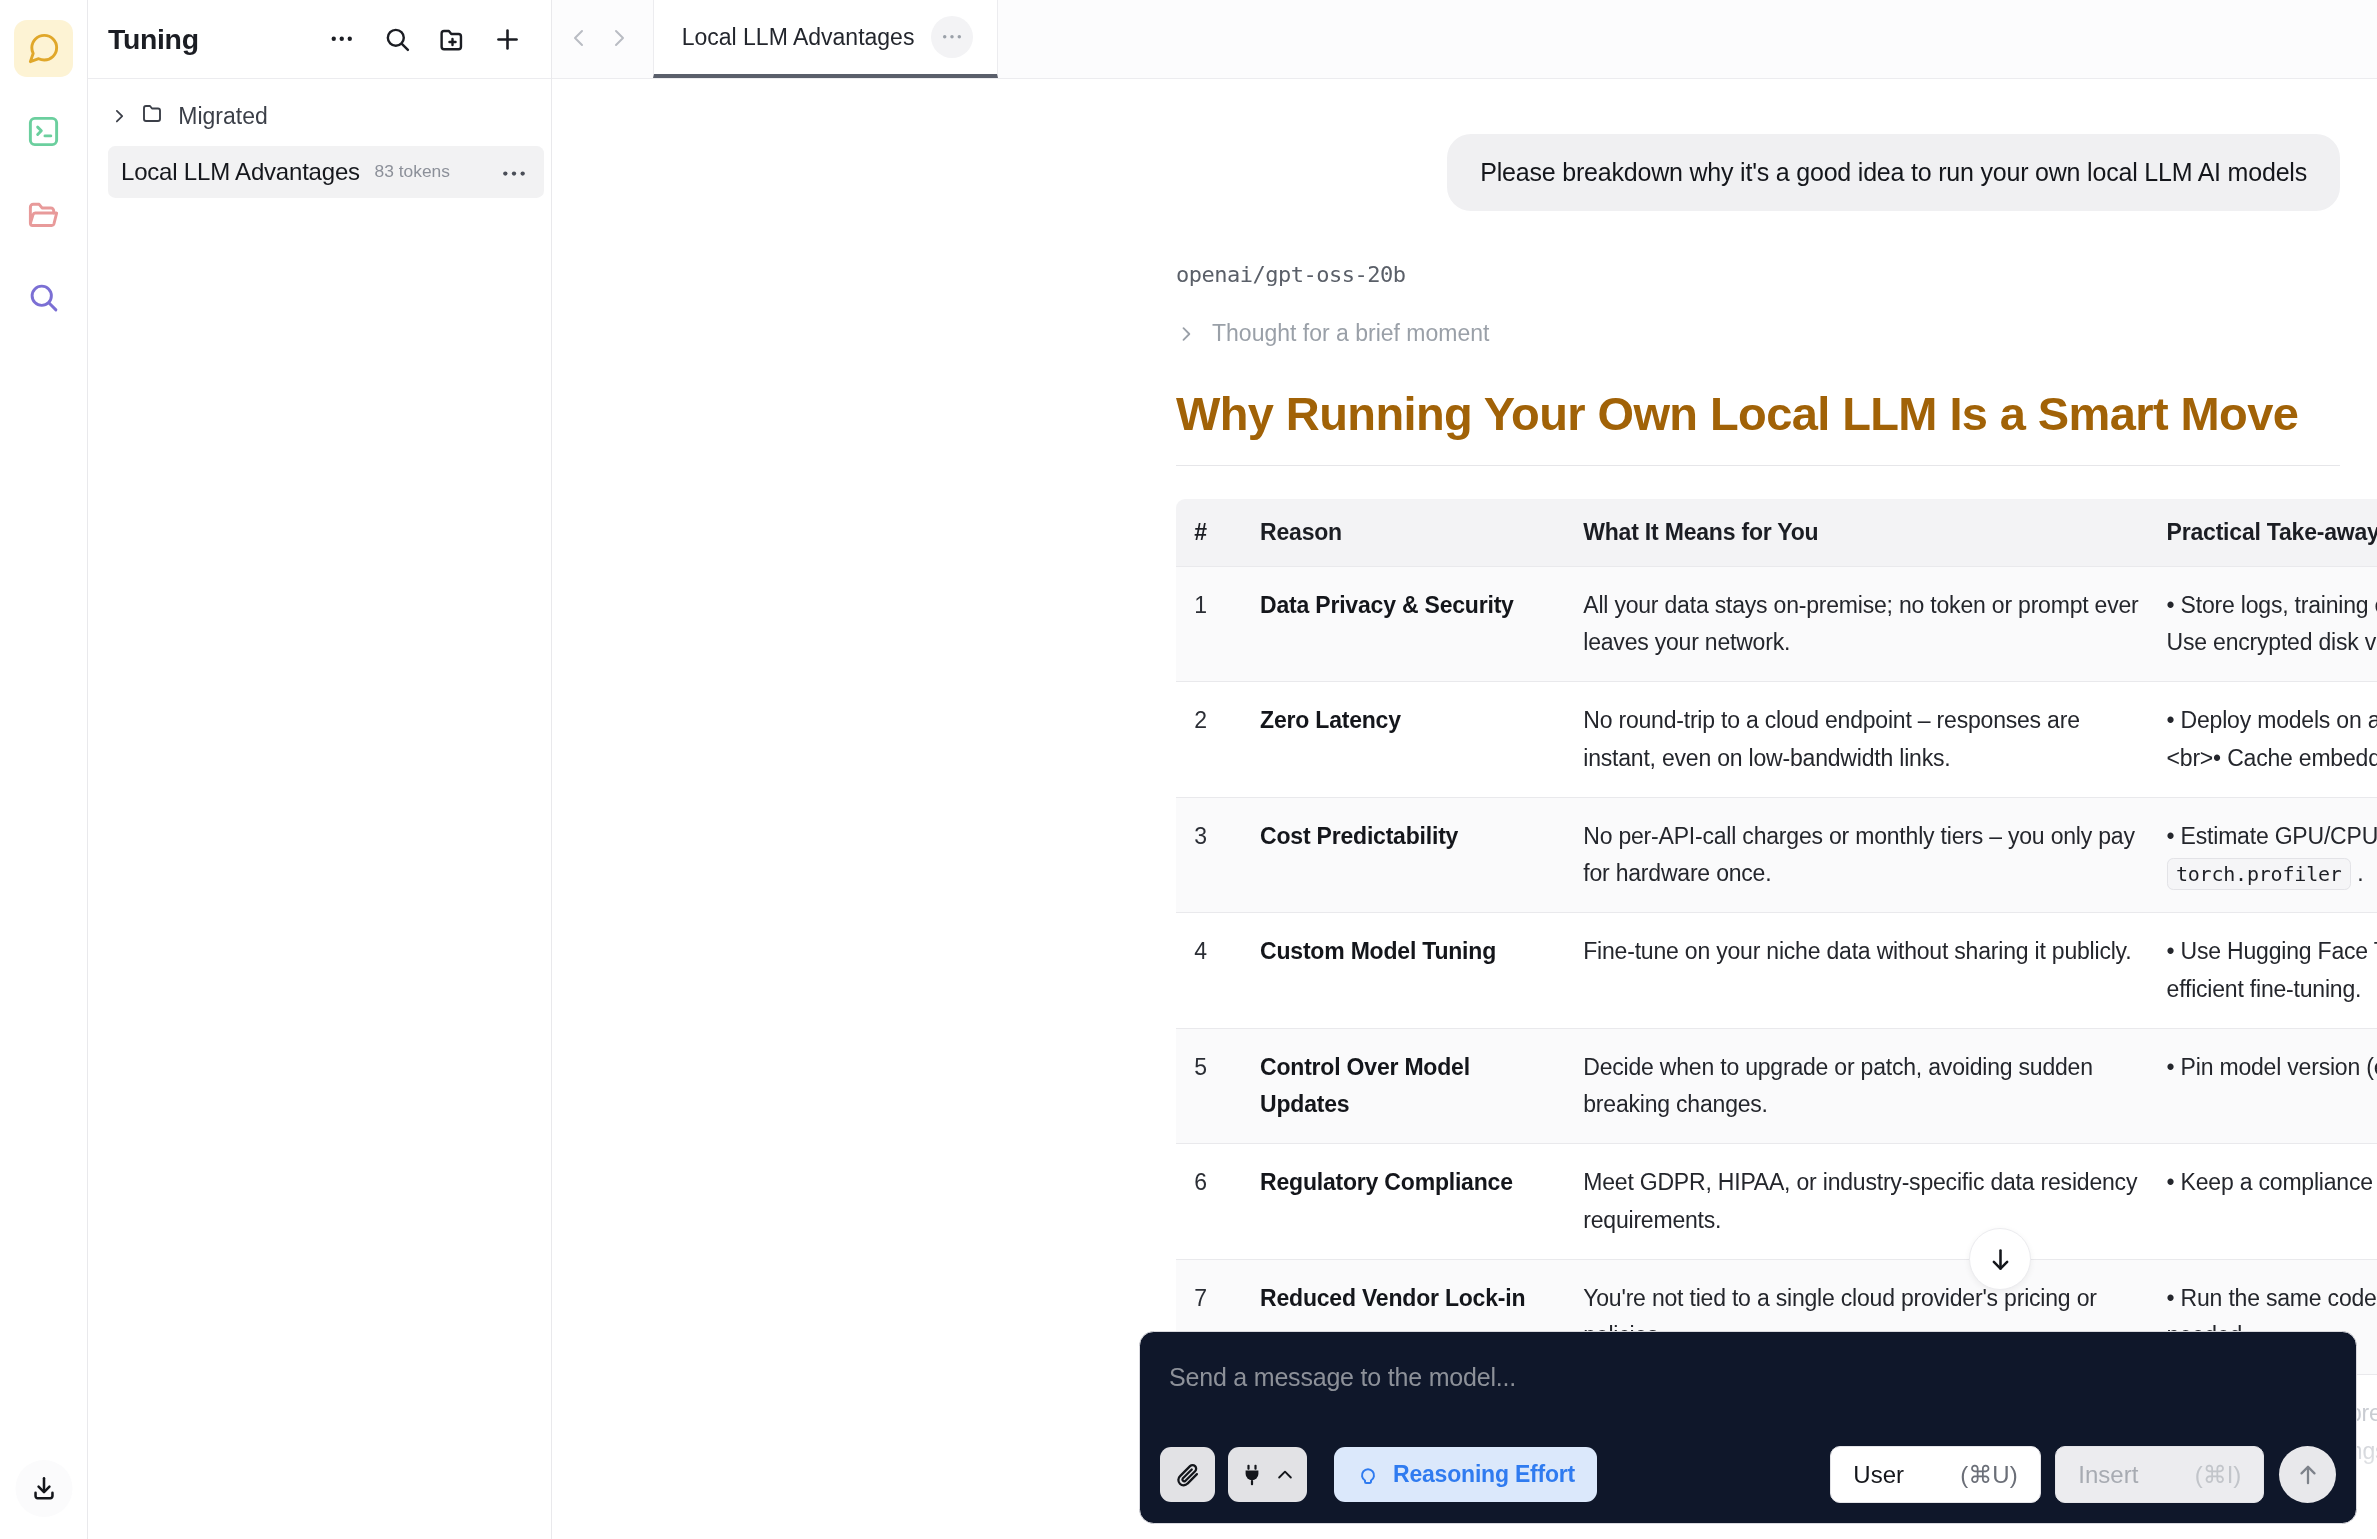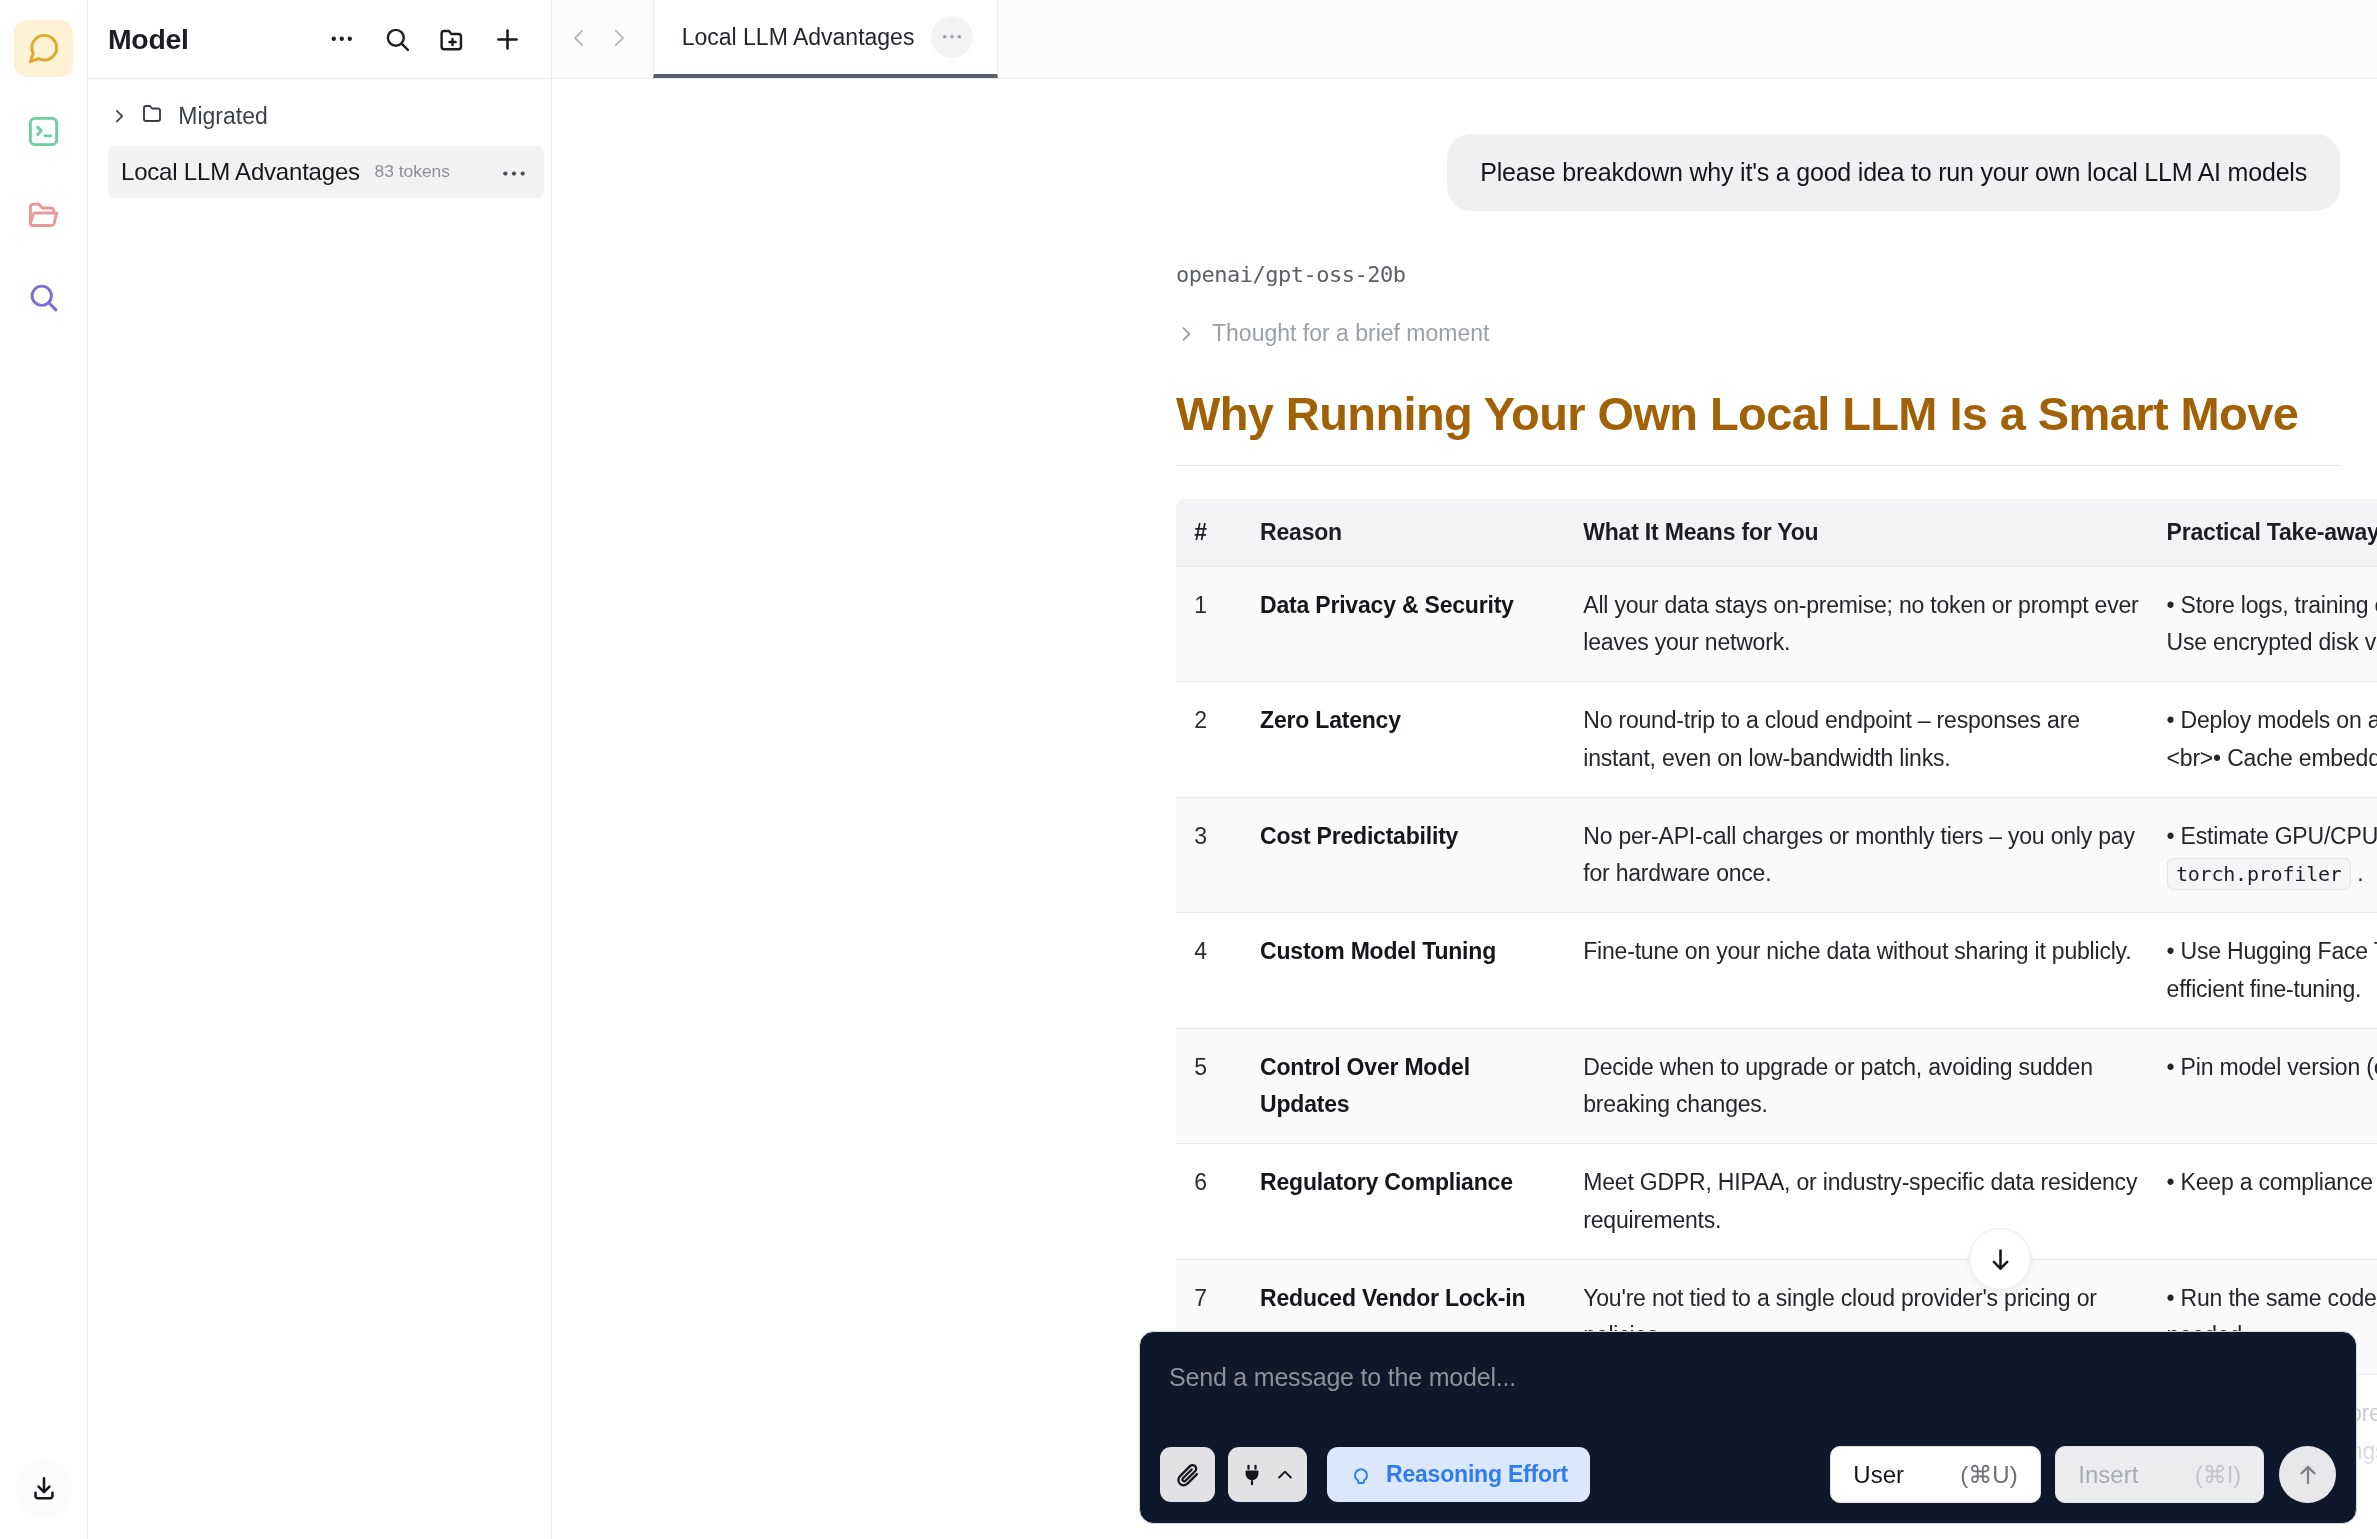--- a/index.html
+++ b/index.html
@@ -169,21 +169,21 @@
   }
   .cbtn {
     height: 55px; border-radius: 11px; background: #e2e2e5;
     display: flex; align-items: center; justify-content: center; gap: 11px;
   }
   .cbtn.clip { width: 55px; margin-right: 13px; }
   .cbtn.plug { width: 79px; margin-right: 20px; }
   .pill-reason {
     height: 55px; border-radius: 11px; background: #dbe8fb;
     display: flex; align-items: center; gap: 13px; padding: 0 22px;
-    color: #2f7bf0; font-size: 23px; font-weight: 600; letter-spacing: -0.2px;
+    color: #2f7bf0; font-size: 23px; font-weight: 600; letter-spacing: -0.2px; margin-left: 7px;
   }
   .right-group { margin-left: auto; display: flex; align-items: center; gap: 14.7px; }
   .kbd-btn {
     height: 57px; border-radius: 10px; padding: 0 22px;
     display: flex; align-items: center; font-size: 24px;
     background: #ffffff; border: 0.9px solid #e4e4e8; color: #14161b; gap: 48px;
   }
   .kbd-btn .sub { color: #6b6f78; margin-left: 8.3px; }
   .kbd-btn.ghost { background: #ececef; border-color: #e4e4e8; color: #a7abb2; }
   .kbd-btn.ghost .sub { color: #c2c5ca; }
@@ -228,21 +228,21 @@
           <path d="M12 3.5v11"></path>
             <path d="M7.5 10.5L12 15l4.5-4.5"></path>
             <path d="M5 15.5v2.8A1.7 1.7 0 0 0 6.7 20h10.6a1.7 1.7 0 0 0 1.7-1.7v-2.8"></path>
         </svg>
       </div>
     </div>
   </div>
 
   <div class="sidebar">
     <div class="sidebar-header">
-      <div class="sidebar-title">Model</div>
+      <div class="sidebar-title">Tuning</div>
       <div class="sidebar-actions">
         <div class="icon-btn">
           <svg width="27.5" height="27.5" viewBox="0 0 24 24" fill="#1b1d23">
             <circle cx="5" cy="12" r="1.9"></circle>
               <circle cx="12" cy="12" r="1.9"></circle>
               <circle cx="19" cy="12" r="1.9"></circle>
           </svg>
         </div>
         <div class="icon-btn">
           <svg width="29" height="29" viewBox="0 0 24 24" fill="none" stroke="#1b1d23" stroke-width="2" stroke-linecap="round">

